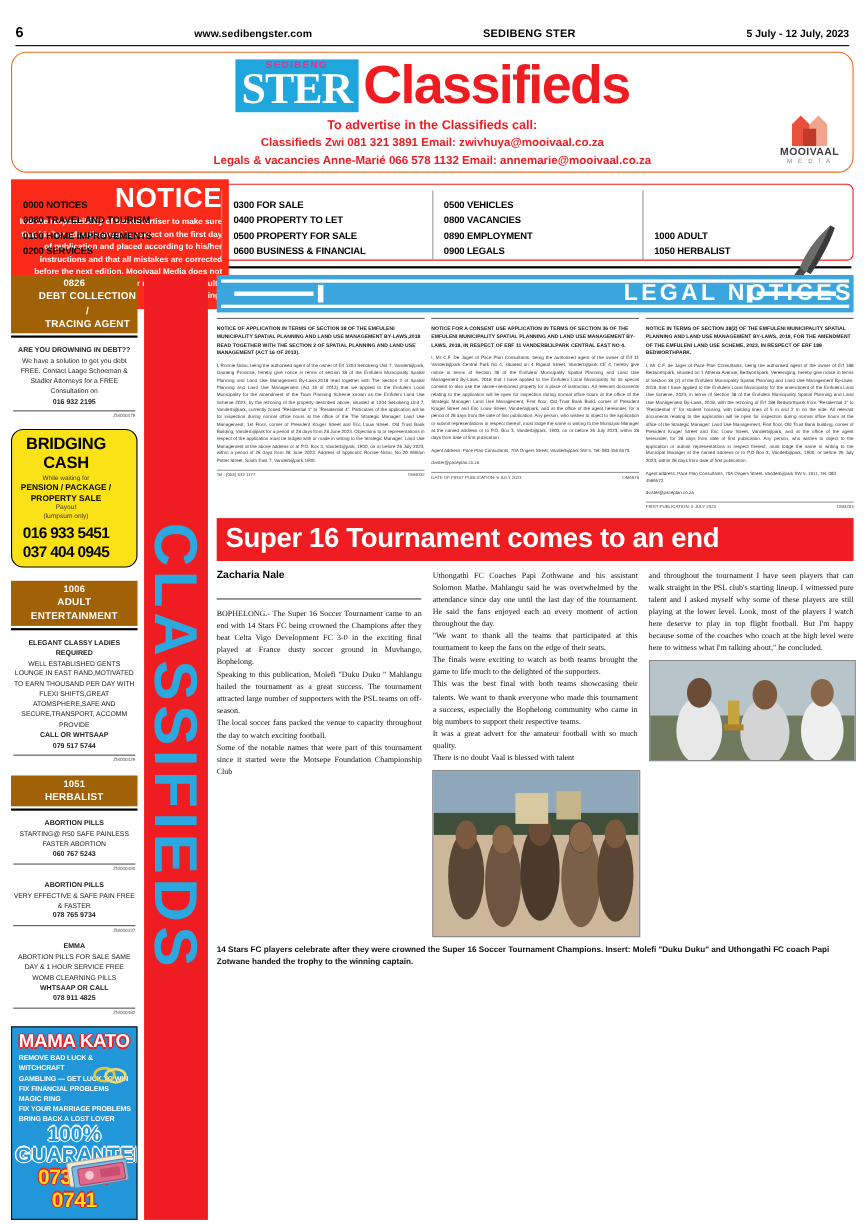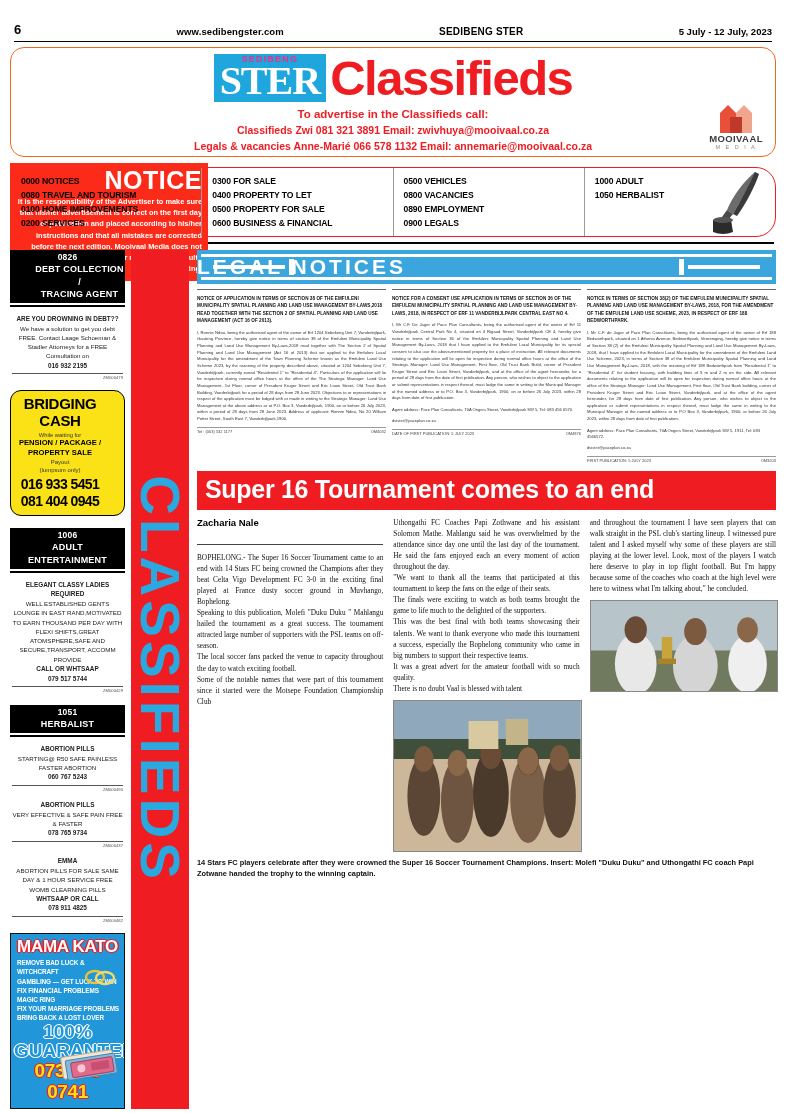--- a/index.html
+++ b/index.html
@@ -28,53 +28,53 @@
   .mooivaal{position:absolute;right:8px;bottom:6px;width:62px;text-align:center;}
   .mooivaal .mname{font-size:9.5px;font-weight:bold;color:#3b3b3b;letter-spacing:.4px;}
   .mooivaal .mmedia{font-size:5.5px;letter-spacing:2px;color:#8a8a8a;}
 
   .noticebox{width:198px;background:#fc2a18;color:#fff;padding:4px 6px 7px 6px;box-sizing:border-box;text-align:right;}
   .noticebox .nttl{font-size:25px;font-weight:bold;letter-spacing:.5px;line-height:1.05;}
   .noticebox .nbody{font-size:7.4px;font-weight:bold;line-height:1.5;margin-top:3px;}
 
   
   .indexwrap{margin-top:8px;}
-  .indexbar{border:1.4px solid #ef1c22;border-radius:20px;display:flex;height:70px;box-sizing:border-box;}
+  .indexbar{border:1.4px solid #ef1c22;border-radius:6px;display:flex;height:70px;box-sizing:border-box;align-items:flex-end;}
   .idxcol{flex:1;padding:7px 0 0 10px;border-right:1px solid #9a9a9a;box-sizing:border-box;}
   .idxcol:last-child{border-right:none;position:relative;}
   .idxcol div{font-size:8.6px;font-weight:bold;line-height:1.62;letter-spacing:-.1px;}
   .quill{position:absolute;right:10px;top:2px;width:62px;height:64px;}
   .idxrule{border-bottom:2.4px solid #000;margin:5px 2px 0 2px;}
 
   
   .body{display:flex;gap:6px;margin-top:6px;}
   .leftcol{width:115px;}
   .vertcol{width:60px;position:relative;}
   .rightcol{flex:1;}
 
   
-  .adhead{background:#000000;color:#fff;text-align:center;font-weight:bold;font-size:9px;line-height:1.35;padding:2px 0 3px 0;letter-spacing:.2px;}
+  .adhead{background:#a16207;color:#fff;text-align:center;font-weight:bold;font-size:9px;line-height:1.35;padding:2px 0 3px 0;letter-spacing:.2px;}
   .adhead .num{font-size:8.5px;}
   .adrule{border-bottom:2.4px solid #000;margin:2px 0 0 0;}
   .adtxt{text-align:center;font-size:6.2px;line-height:1.5;padding:7px 2px 0 2px;color:#222;}
   .adtxt b{font-size:6.4px;}
   .adref{text-align:right;font-size:4.2px;color:#555;border-top:.7px solid #555;margin-top:3px;padding-top:1px;}
   .bridging{border:1.4px solid #000;border-radius:11px;background:#fbe217;margin-top:8px;padding:4px 18px 5px 3px;text-align:center;}
   .bridging .b1{font-size:15px;font-weight:bold;line-height:1.15;letter-spacing:-.3px;}
   .bridging .b2{font-size:5.8px;margin-top:3px;color:#333;}
   .bridging .b3{font-size:7.6px;font-weight:bold;line-height:1.3;}
   .bridging .b4{font-size:6px;line-height:1.4;color:#333;}
   .bridging .b5{font-size:14px;font-weight:bold;line-height:1.12;letter-spacing:-.6px;margin-top:2px;}
 
   
   .vstrip{background:#ef1c22;width:58px;position:absolute;top:0;left:0;bottom:0;overflow:hidden;}
   .vstrip .vtext{position:absolute;left:50%;top:50%;transform:translate(-50%,-50%) rotate(90deg);transform-origin:center;white-space:nowrap;color:#29a9e0;font-size:55px;font-weight:bold;letter-spacing:4px;font-family:"Liberation Sans",sans-serif;}
 
   
-  .lnbanner{background:#3aa6dd;height:34px;position:relative;display:flex;align-items:center;justify-content:flex-start;}
+  .lnbanner{background:#3aa6dd;height:34px;position:relative;display:flex;align-items:center;justify-content:flex-end;}
   .lnbanner .lntxt{color:#fff;font-size:21px;font-weight:bold;letter-spacing:3px;z-index:2;}
   .lnbanner .bar{position:absolute;top:4px;left:4px;right:4px;height:3px;background:#fff;}
   .lnbanner .bar2{position:absolute;bottom:4px;left:4px;right:4px;height:3px;background:#fff;}
   .lnbanner .dashL{position:absolute;left:16px;top:15px;width:72px;height:4px;background:#fff;}
   .lnbanner .dashR{position:absolute;right:16px;top:15px;width:72px;height:4px;background:#fff;}
   .lnbanner .tickL{position:absolute;left:92px;top:9px;width:5px;height:16px;background:#fff;}
   .lnbanner .tickR{position:absolute;right:92px;top:9px;width:5px;height:16px;background:#fff;}
 
   .lncols{display:flex;gap:6px;margin-top:5px;}
   .lncol{flex:1;border-top:1.6px solid #666;padding-top:5px;}
@@ -204,21 +204,21 @@
       </div>
 
       <div class="bridging">
         <div class="b1">BRIDGING</div>
         <div class="b1">CASH</div>
         <div class="b2">While waiting for</div>
         <div class="b3">PENSION / PACKAGE / PROPERTY SALE</div>
         <div class="b4">Payout</div>
         <div class="b4">(lumpsum only)</div>
         <div class="b5">016 933 5451</div>
-        <div class="b5">081 404 0945</div>
+        <div class="b5">037 404 0945</div>
       </div>
 
       <div style="margin-top:12px;">
         <div class="adhead">
           <div class="num">1006</div>
           <div style="white-space:pre-line;">ADULT
 ENTERTAINMENT</div>
         </div>
         <div class="adrule"></div>
         <div class="adtxt">

